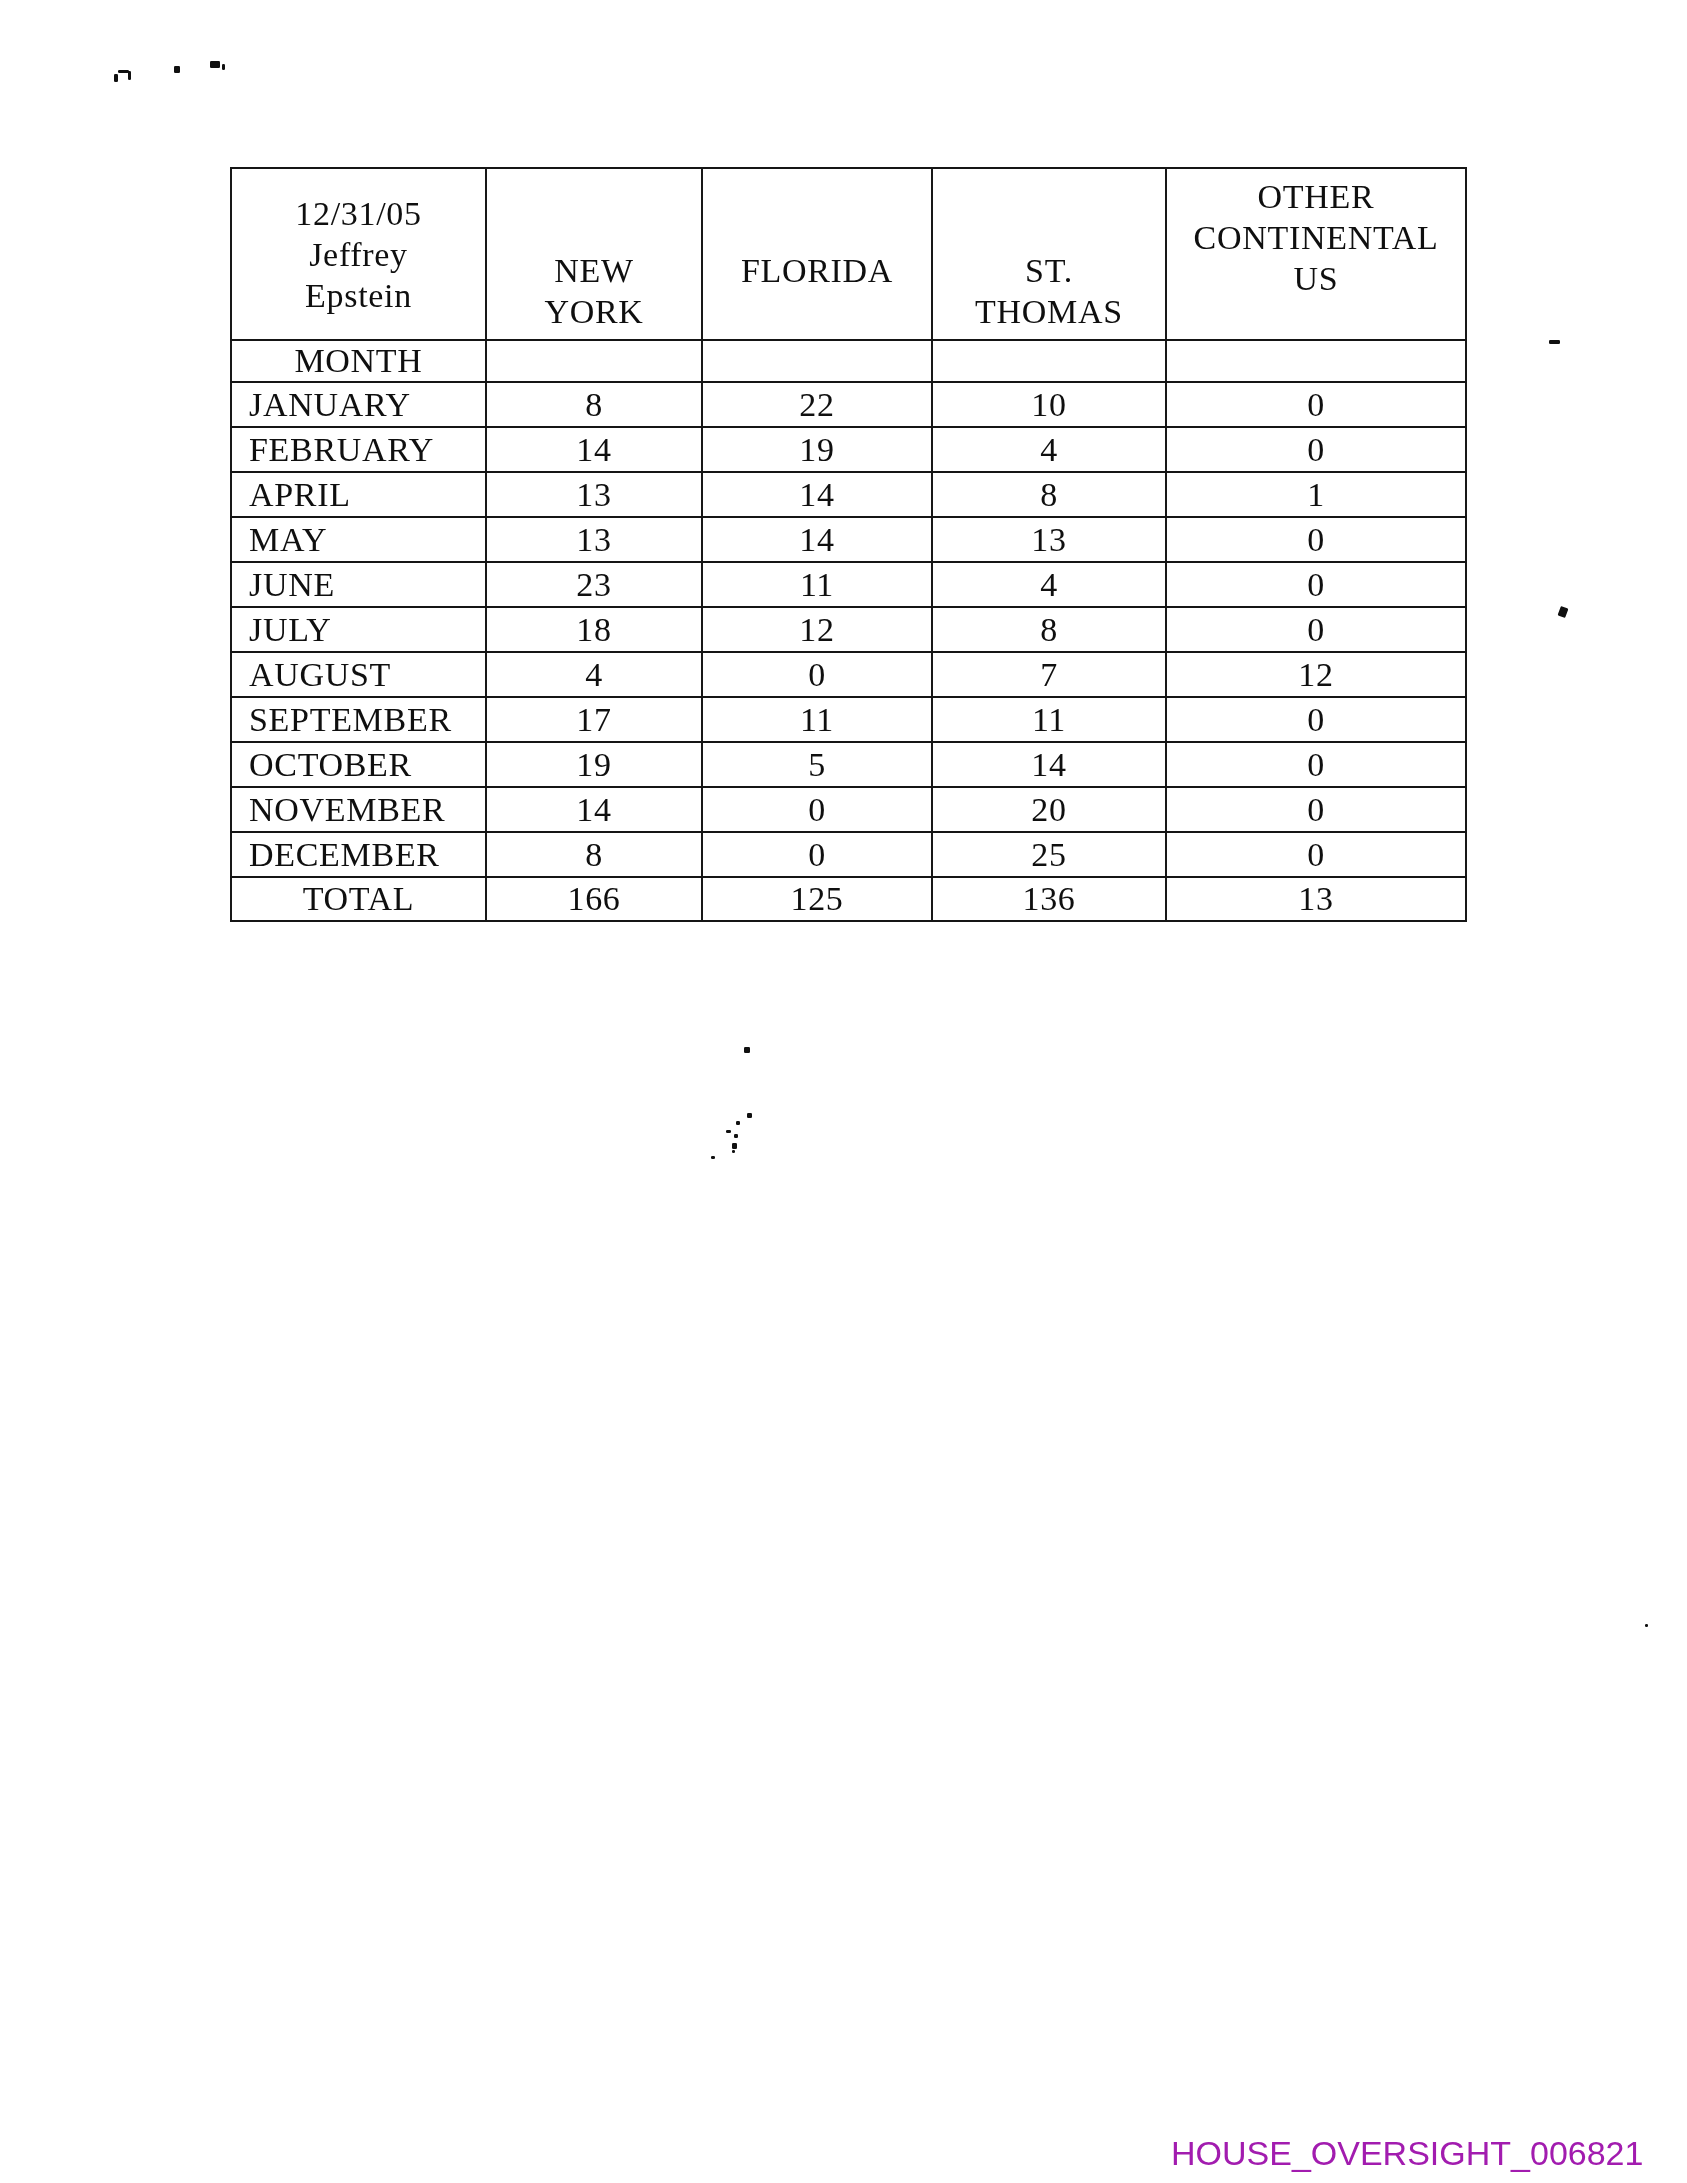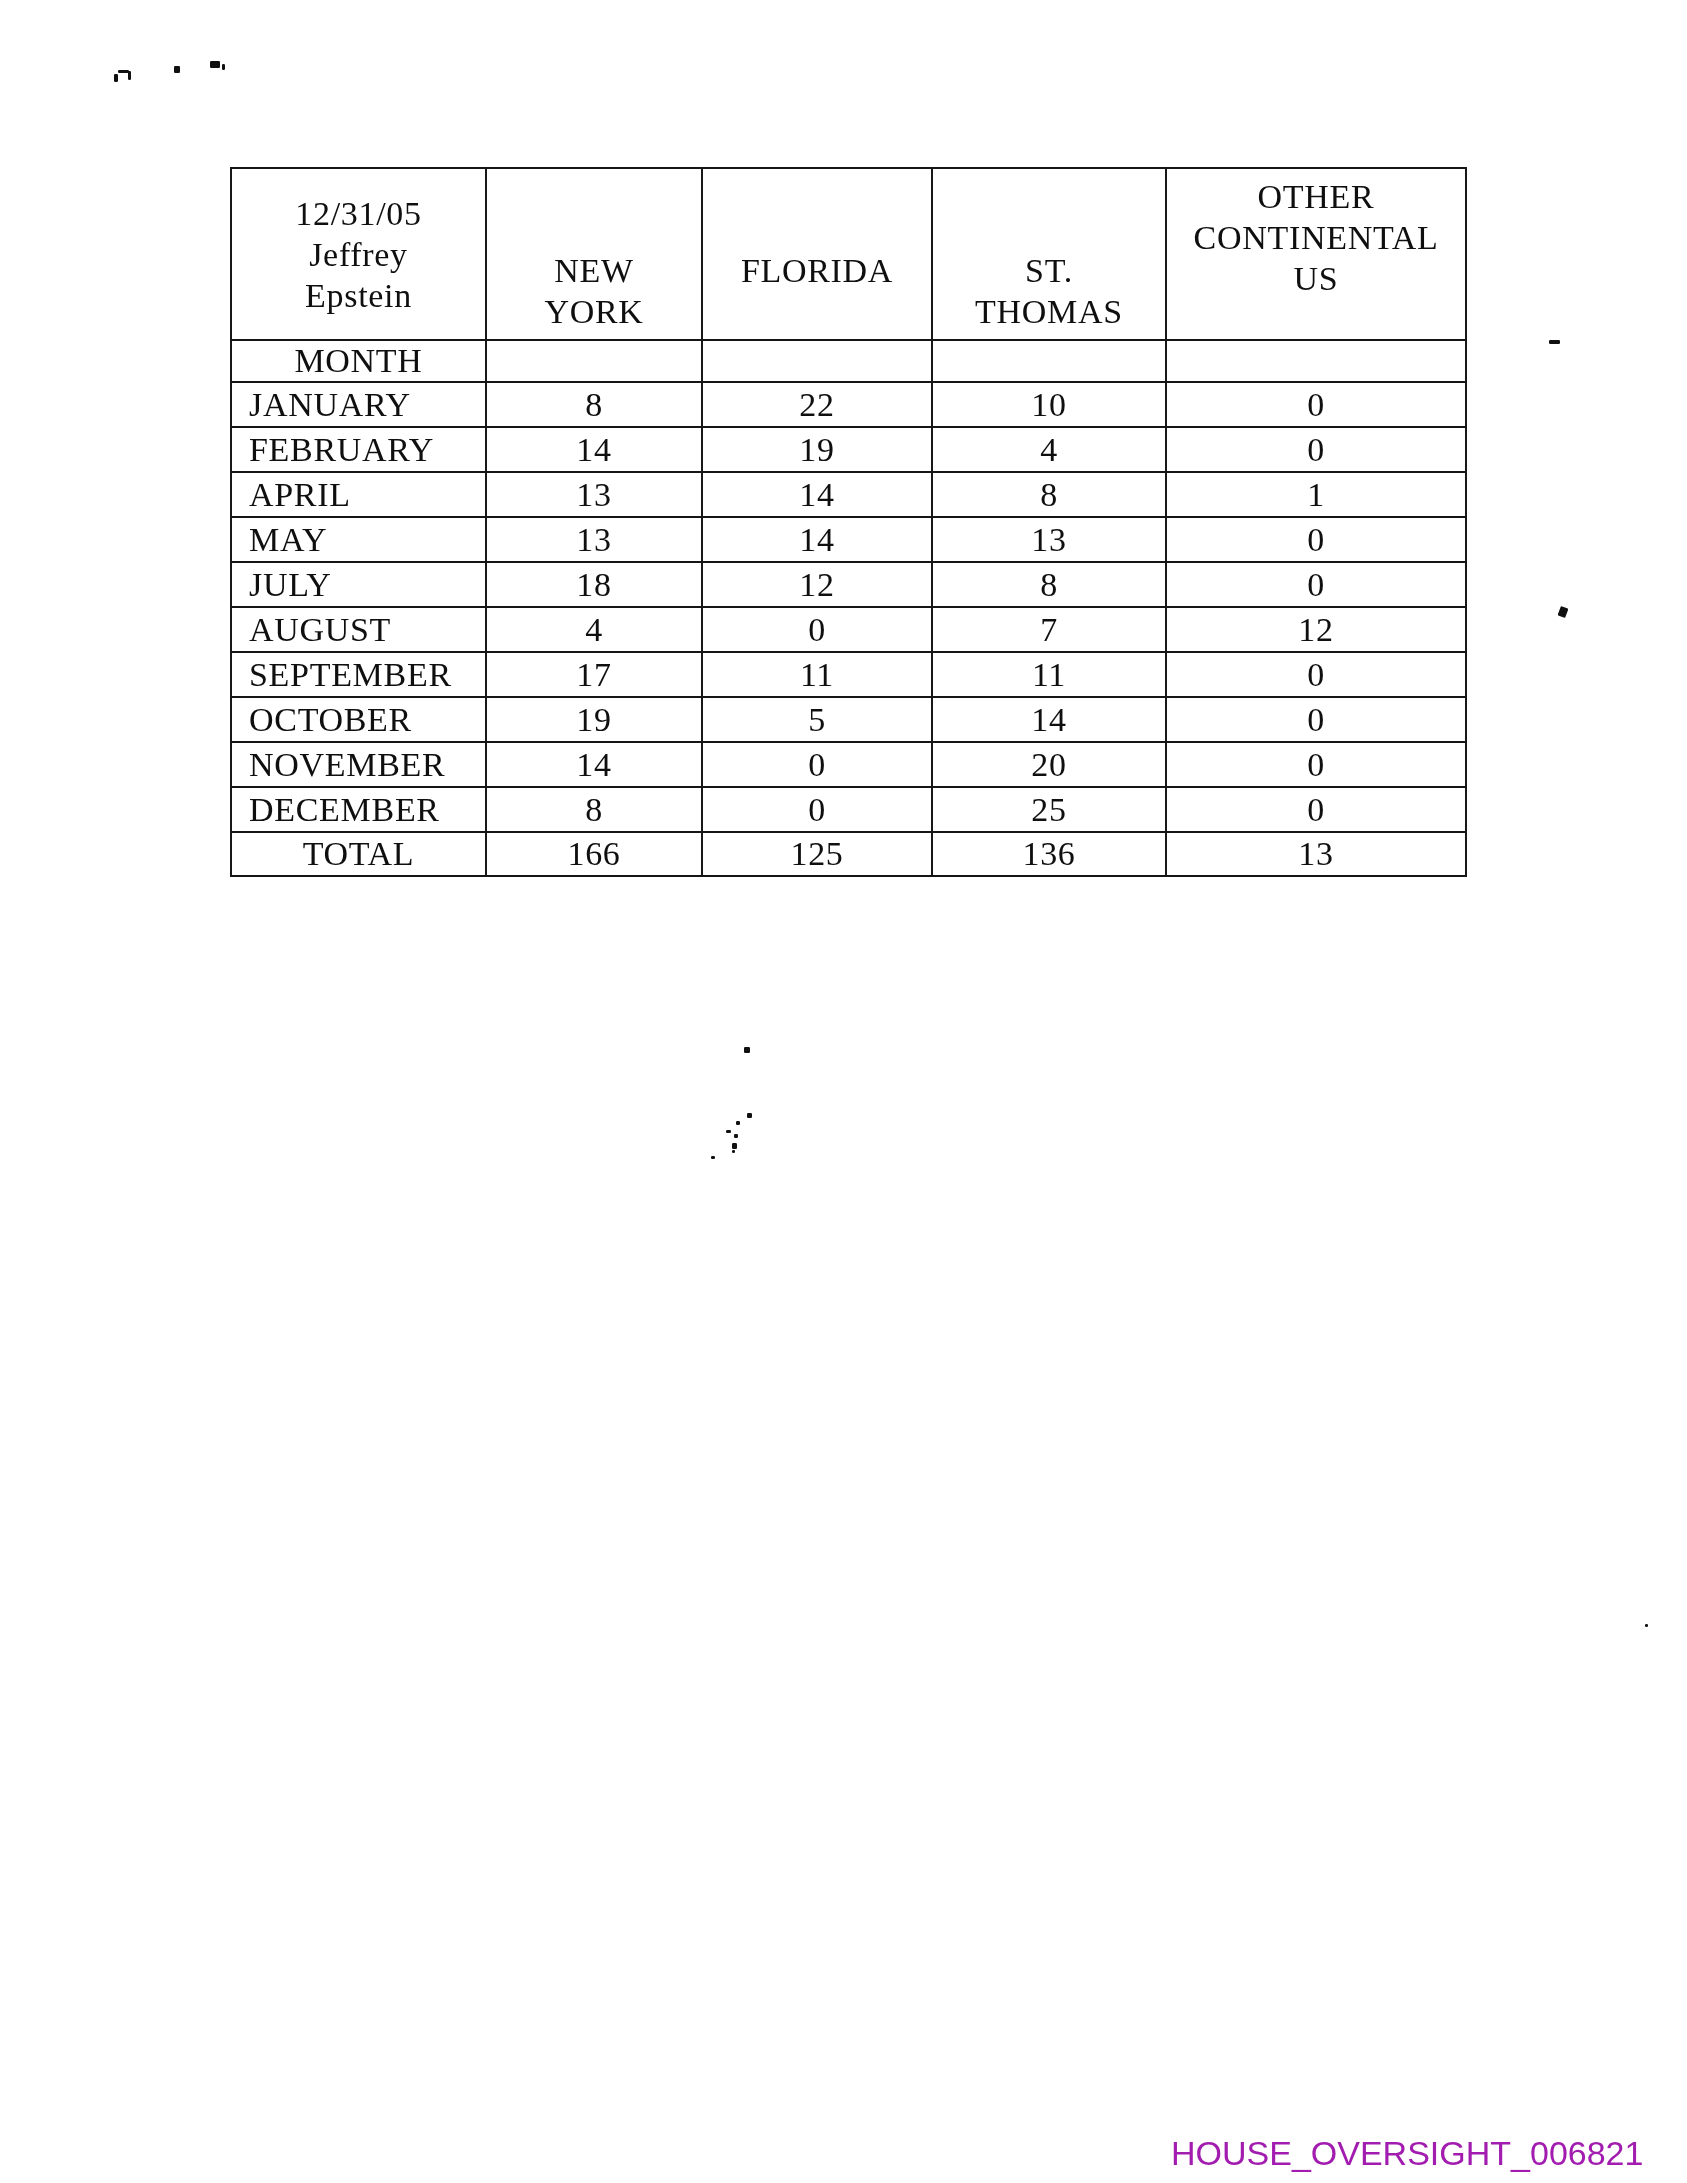--- a/index.html
+++ b/index.html
@@ -177,20 +177,27 @@
     </tr>
 
     <tr class="data-row">
       <td class="month-cell">MAY</td>
       <td class="value-cell">13</td>
       <td class="value-cell">14</td>
       <td class="value-cell">13</td>
       <td class="value-cell">0</td>
     </tr>
 
+    <tr class="data-row">
+      <td class="month-cell">JUNE</td>
+      <td class="value-cell">23</td>
+      <td class="value-cell">11</td>
+      <td class="value-cell">4</td>
+      <td class="value-cell">0</td>
+    </tr>
 
     <tr class="data-row">
       <td class="month-cell">JULY</td>
       <td class="value-cell">18</td>
       <td class="value-cell">12</td>
       <td class="value-cell">8</td>
       <td class="value-cell">0</td>
     </tr>
 
     <tr class="data-row">

